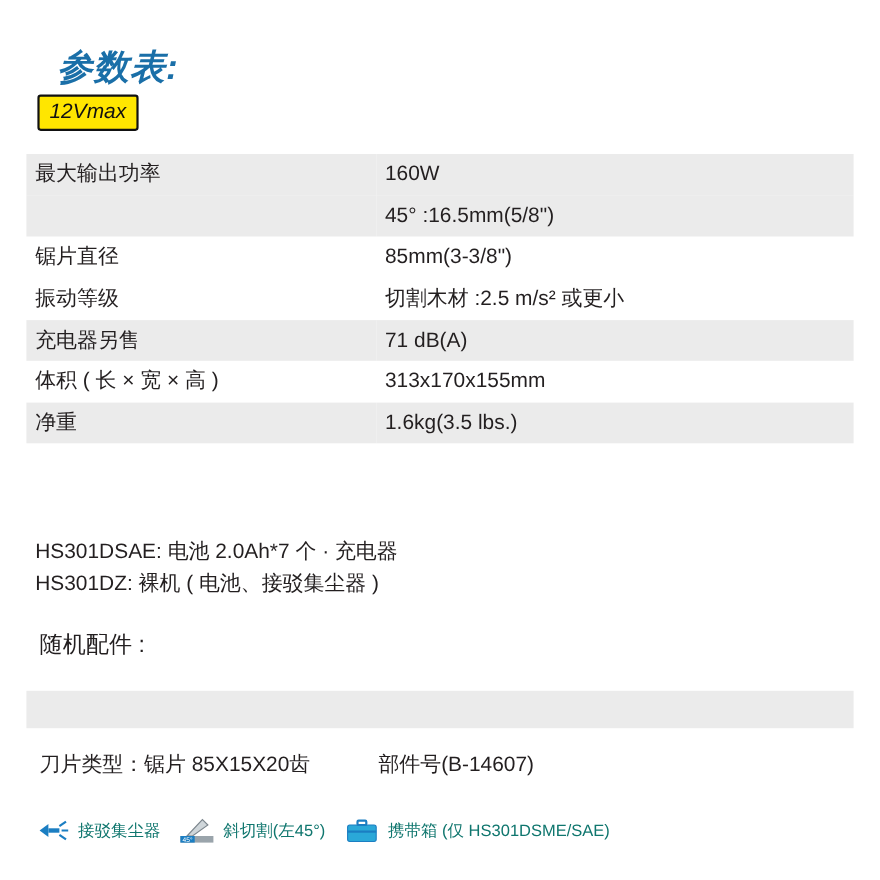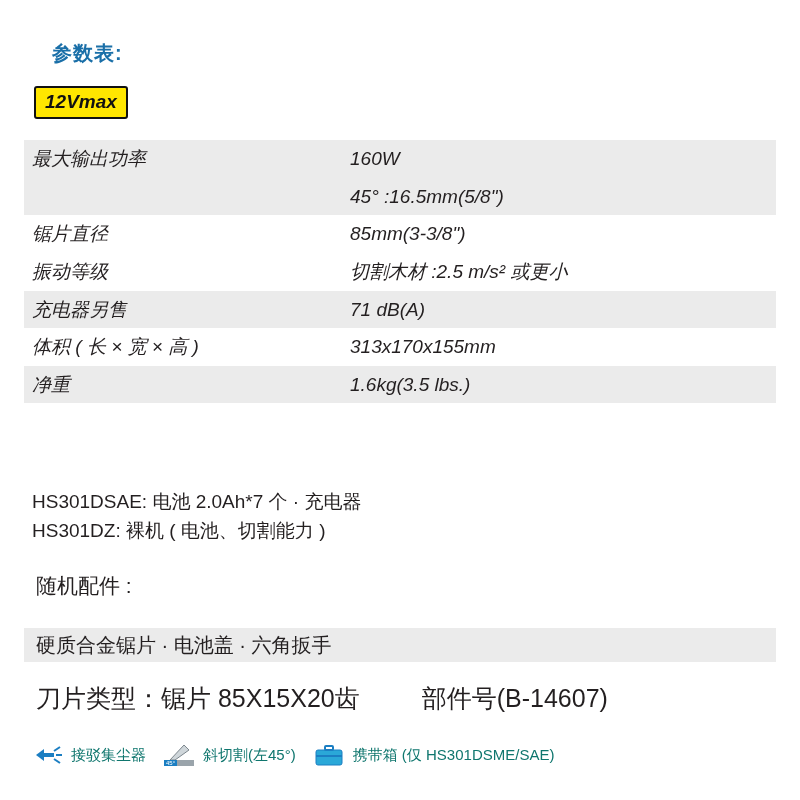--- a/index.html
+++ b/index.html
@@ -19,53 +19,53 @@
     position: absolute;
     left: 0; top: 0;
     width: 800px;
     height: 800px;
     box-sizing: border-box;
   }
   .title {
     position: absolute;
     left: 52px;
     top: 40px;
-    font-size: 20px;
+    font-size: 32px;
     font-weight: bold;
     color: #1a6fa8;
     letter-spacing: 1px;
+    font-style: italic;
   }
   .badge {
     position: absolute;
     left: 34px;
     top: 86px;
     background: #ffe600;
     border: 2px solid #111;
     border-radius: 3px;
     padding: 4px 9px 5px 9px;
     font-size: 19px;
-    font-weight: bold;
+    font-weight: normal;
     font-style: italic;
     color: #111;
     line-height: 1.05;
   }
   .spec-table {
     position: absolute;
     left: 24px;
     top: 140px;
     width: 752px;
     border-collapse: collapse;
     font-size: 19px;
   }
   .spec-table td {
     padding: 6px 0 6px 8px;
     vertical-align: middle;
     line-height: 1.35;
     border: 0;
-    font-style: italic;
   }
   .spec-table tr.shaded td {
     background: #ebebeb;
   }
   .spec-table td.label {
     width: 310px;
   }
   .spec-table td.value {
     padding-left: 8px;
   }
@@ -96,21 +96,21 @@
   .acc-band-text {
     position: absolute;
     left: 36px;
     top: 632px;
     font-size: 20px;
   }
   .blade-line {
     position: absolute;
     left: 36px;
     top: 682px;
-    font-size: 25px;
+    font-size: 19px;
   }
   .blade-line .part {
     margin-left: 62px;
   }
   .footer {
     position: absolute;
     left: 30px;
     top: 742px;
     width: 746px;
     display: flex;
@@ -182,26 +182,25 @@
       </tr>
       <tr class="shaded">
         <td class="label">净重</td>
         <td class="value">1.6kg(3.5 lbs.)</td>
       </tr>
     </tbody>
   </table>
 
   <div class="kits">
     <div>HS301DSAE: 电池 2.0Ah*7 个 · 充电器</div>
-    <div>HS301DZ: 裸机 ( 电池、切割能力 )</div>
+    <div>HS301DZ: 裸机 ( 电池、接驳集尘器 )</div>
   </div>
 
   <div class="acc-label">随机配件 :</div>
   <div class="acc-band"></div>
-  <div class="acc-band-text">硬质合金锯片 · 电池盖 · 六角扳手</div>
 
   <div class="blade-line">
     <span>刀片类型：锯片 85X15X20齿</span><span class="part">部件号(B-14607)</span>
   </div>
 
   <div class="footer">
 
     <div class="foot-item">
       <span class="foot-icon icon-dust">
         <svg width="34" height="26" viewBox="0 0 34 26">

